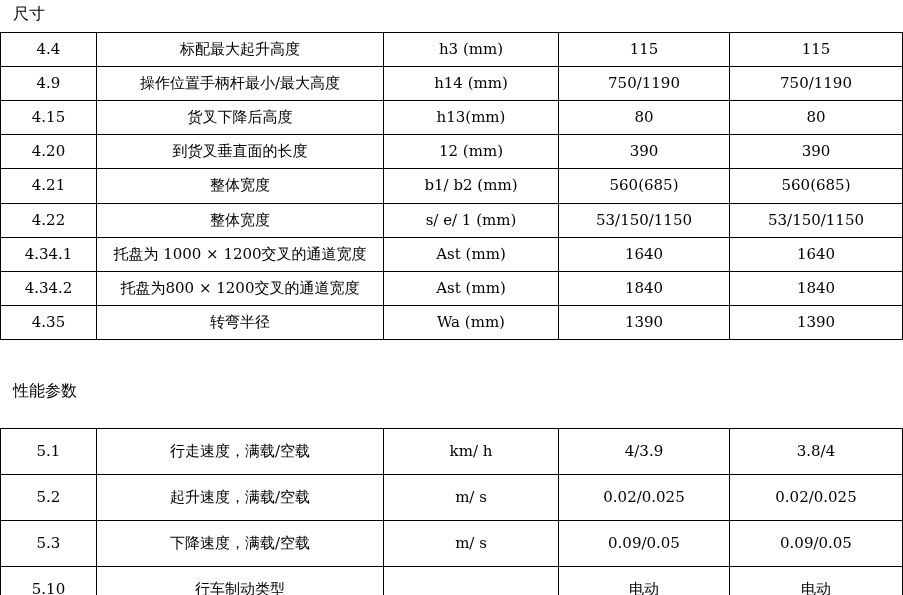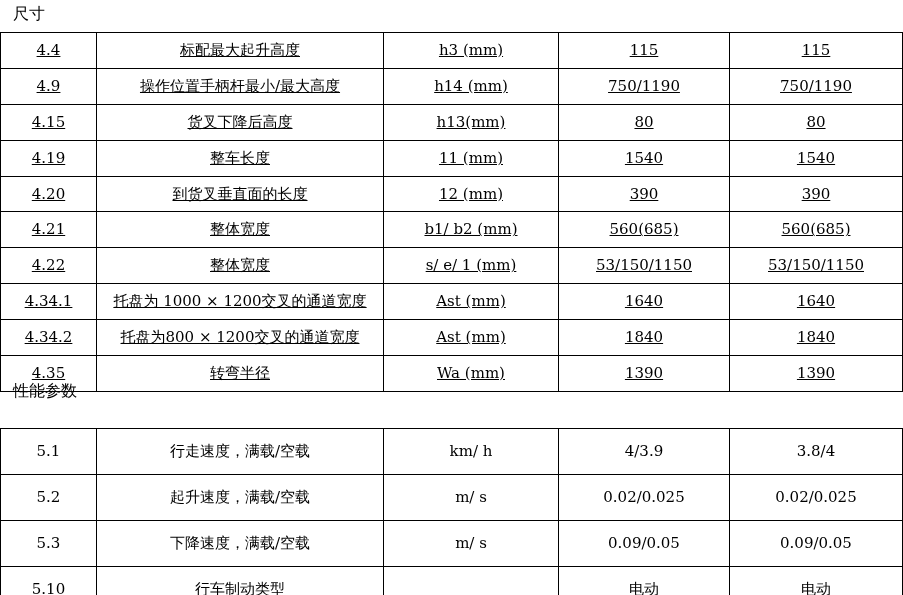--- a/index.html
+++ b/index.html
@@ -25,21 +25,21 @@
   #title-dimensions { top: 4px; }
   #title-performance { top: 381px; }
   table.spec {
     position: absolute;
     left: 0;
     border-collapse: collapse;
     table-layout: fixed;
     width: 902px;
     background: #ffffff;
   }
-  #table-dimensions { top: 32px; height: 360px; text-decoration: underline; }
+  #table-dimensions { top: 32px; height: 308px; }
   #table-performance { top: 428px; height: 185px; }
   table.spec td {
     border: 1px solid #000000;
     text-align: center;
     vertical-align: middle;
     font-size: 15px;
     line-height: 1;
     padding: 0;
     overflow: hidden;
     white-space: nowrap;
@@ -80,27 +80,20 @@
         <td>h14 (mm)</td>
         <td>750/1190</td>
         <td>750/1190</td>
       </tr>
       <tr>
         <td>4.15</td>
         <td>货叉下降后高度</td>
         <td>h13(mm)</td>
         <td>80</td>
         <td>80</td>
-      </tr>
-      <tr>
-        <td>4.19</td>
-        <td>整车长度</td>
-        <td>11 (mm)</td>
-        <td>1540</td>
-        <td>1540</td>
       </tr>
       <tr>
         <td>4.20</td>
         <td>到货叉垂直面的长度</td>
         <td>12 (mm)</td>
         <td>390</td>
         <td>390</td>
       </tr>
       <tr>
         <td>4.21</td>

